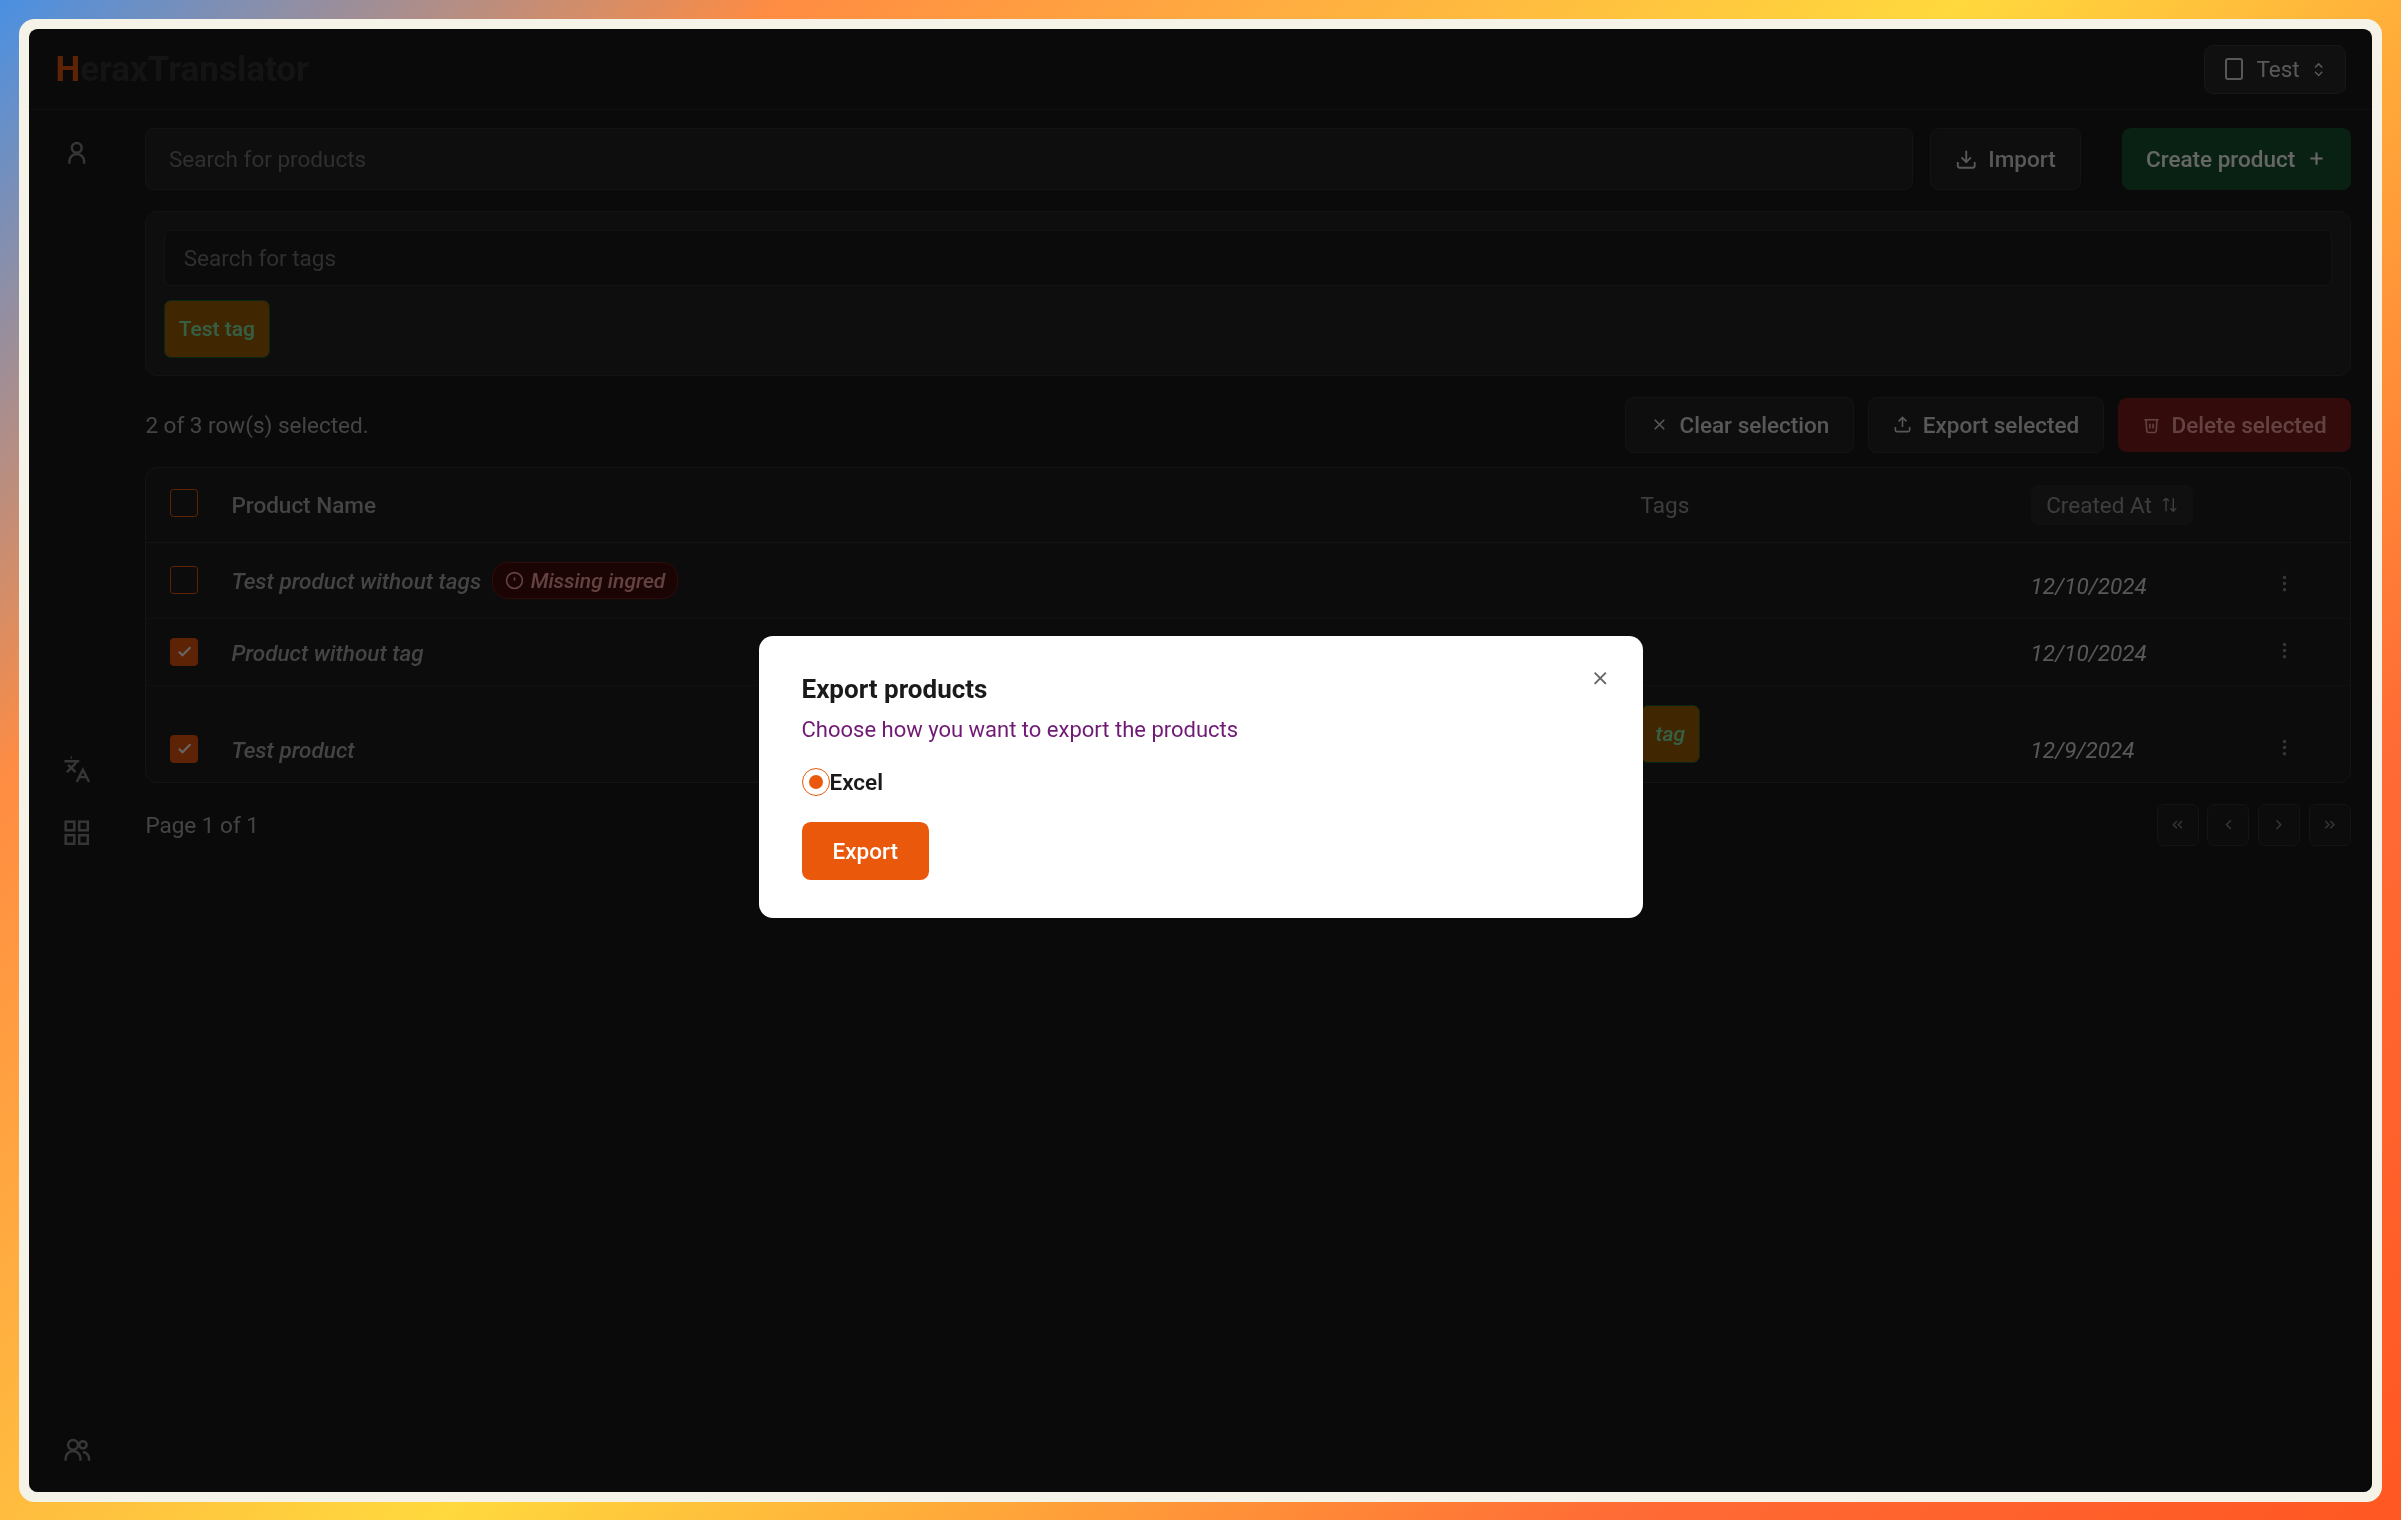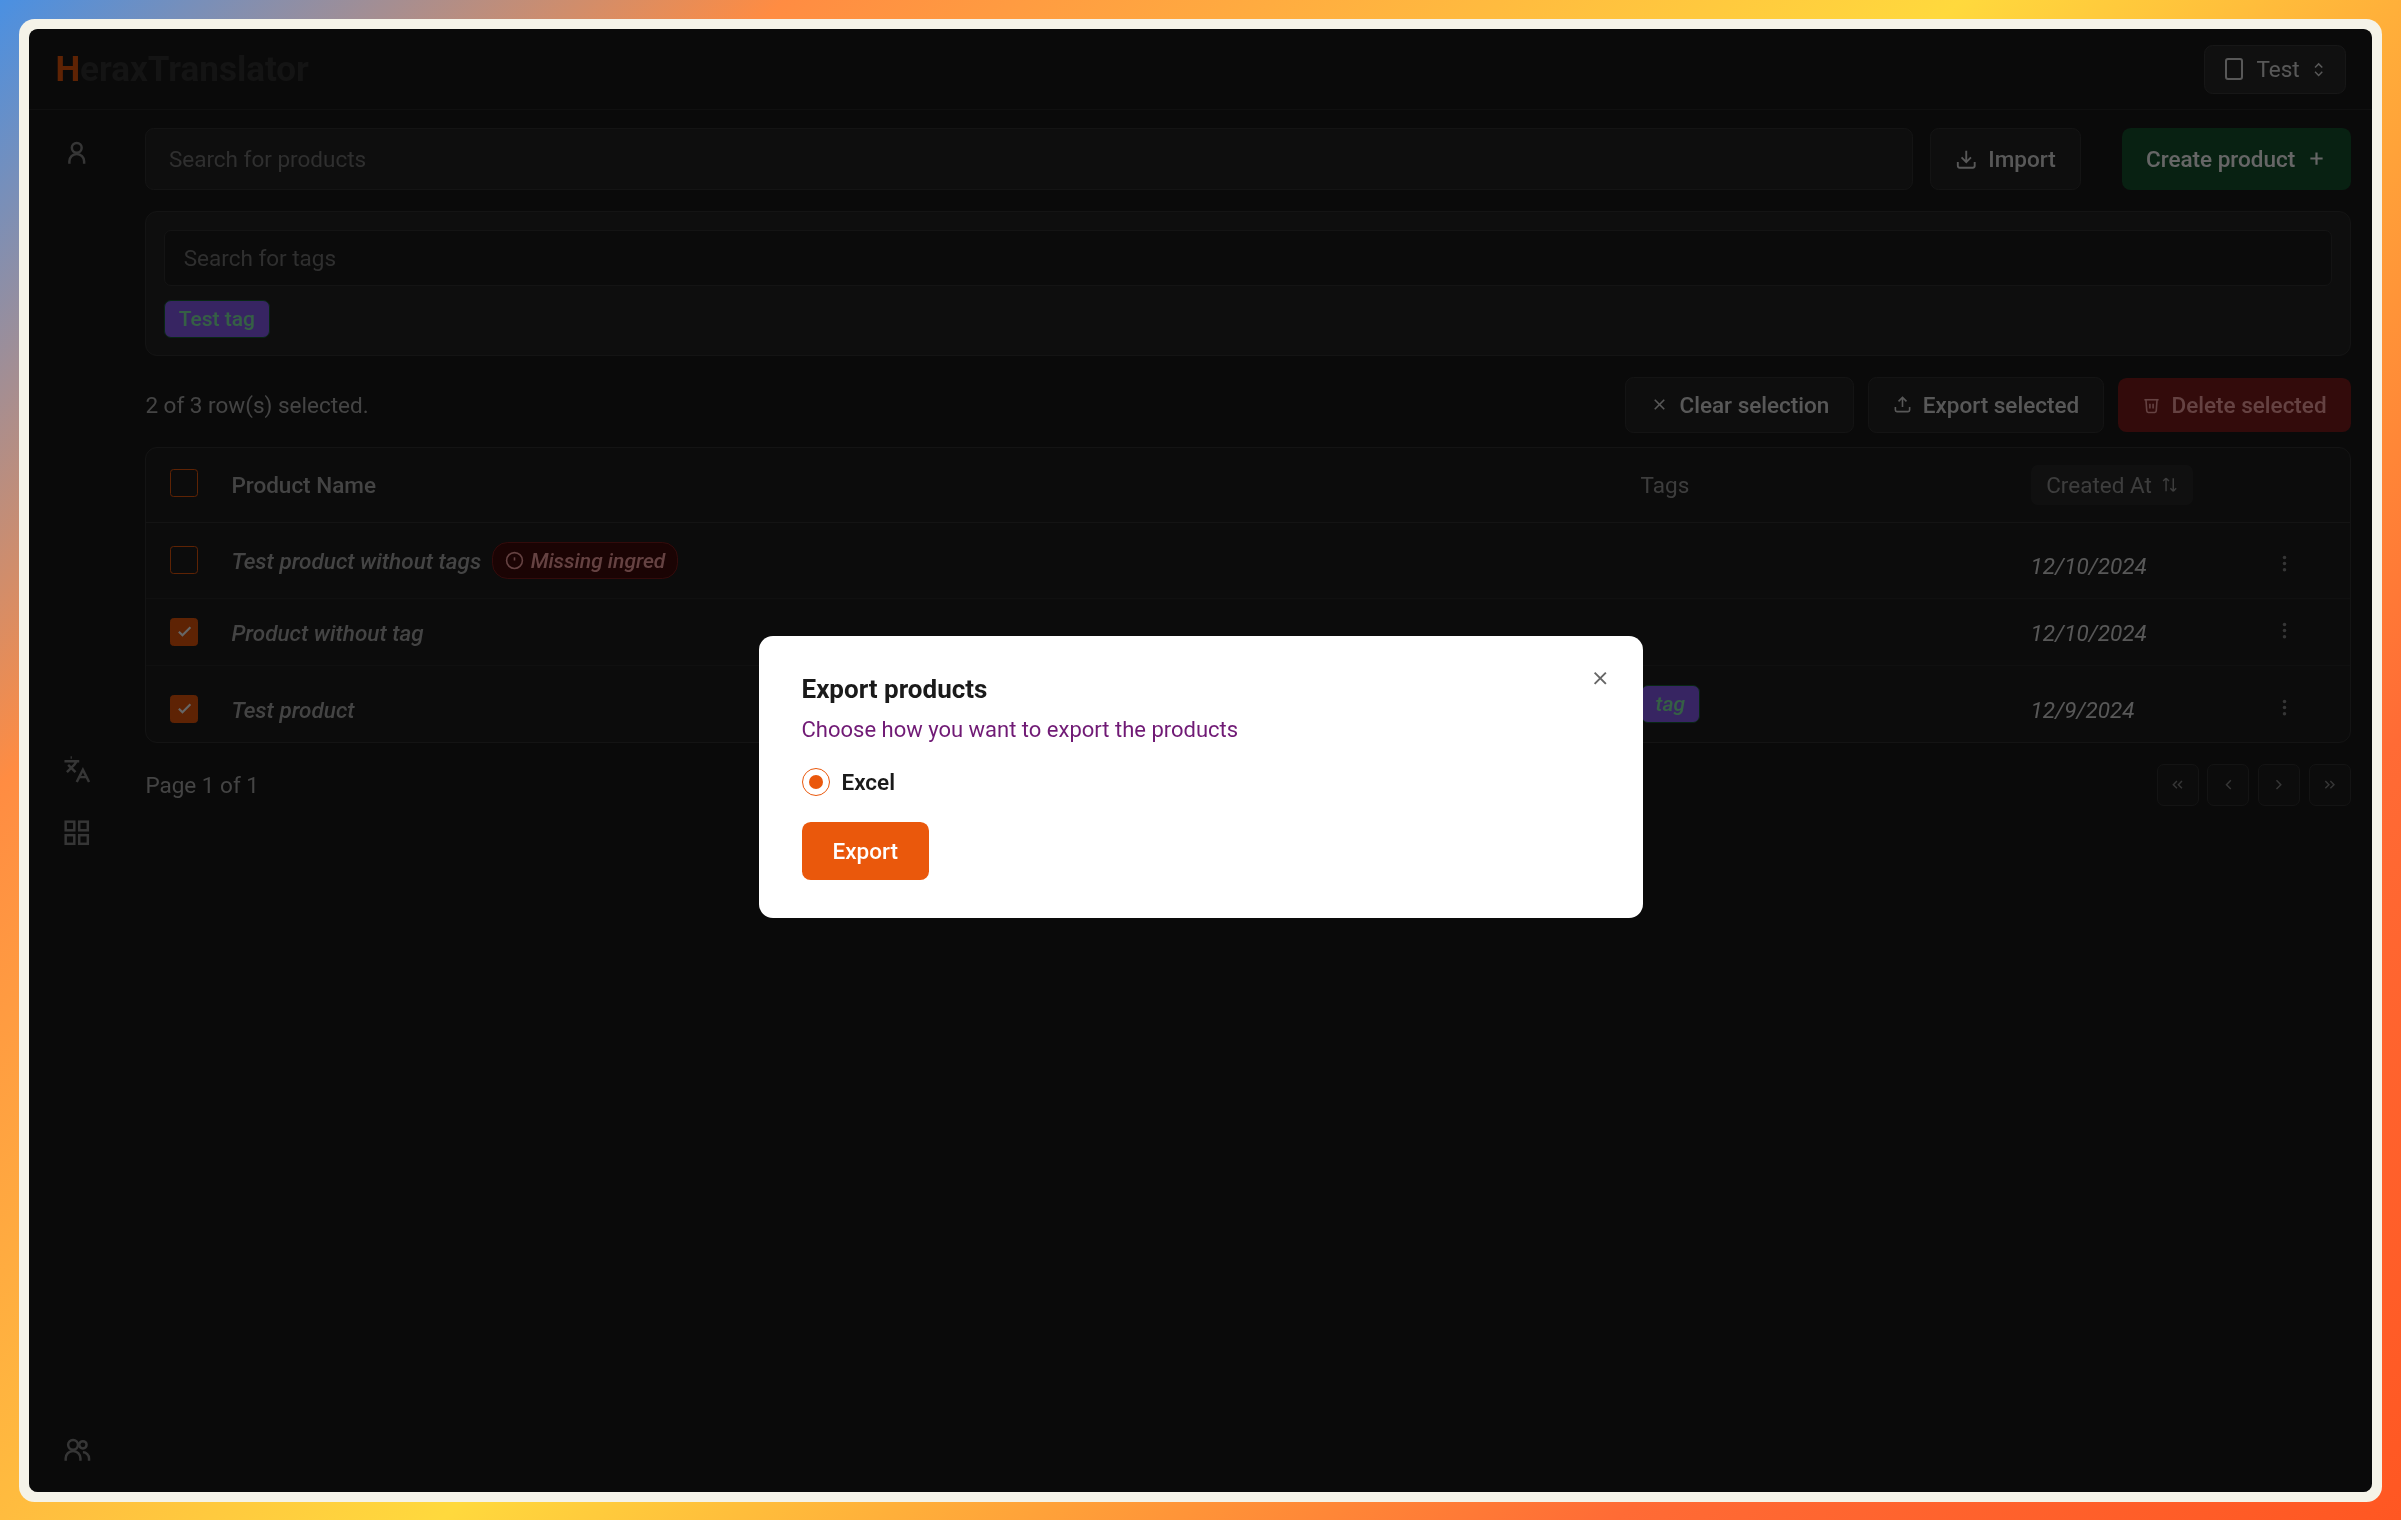--- a/index.html
+++ b/index.html
@@ -150,23 +150,23 @@
   border: 0.9px solid #333;
   border-radius: 7px;
   padding: 14px 19px;
   color: #888;
   font-size: 22.5px;
   margin-bottom: 14px;
 }
 
 .tag-chip {
   display: inline-block;
-  background: #8b5cf6;
+  background: #a16207;
   color: #86efac;
-  padding: 6px 14px;
+  padding: 16px 14px;
   border-radius: 7px;
   font-size: 21px;
   font-weight: 500;
   border: 0.9px solid #166534;
 }
 
 .selection-bar {
   display: flex;
   justify-content: space-between;
   align-items: center;
@@ -333,21 +333,21 @@
 
 .modal-subtitle {
   font-size: 22px;
   color: #701a75;
   margin-bottom: 26px;
 }
 
 .radio-option {
   display: flex;
   align-items: center;
-  gap: 12px;
+  gap: 0;
   margin-bottom: 26px;
 }
 
 .radio {
   width: 28px;
   height: 28px;
   border: 1.7px solid #ea580c;
   border-radius: 50%;
   display: flex;
   align-items: center;

